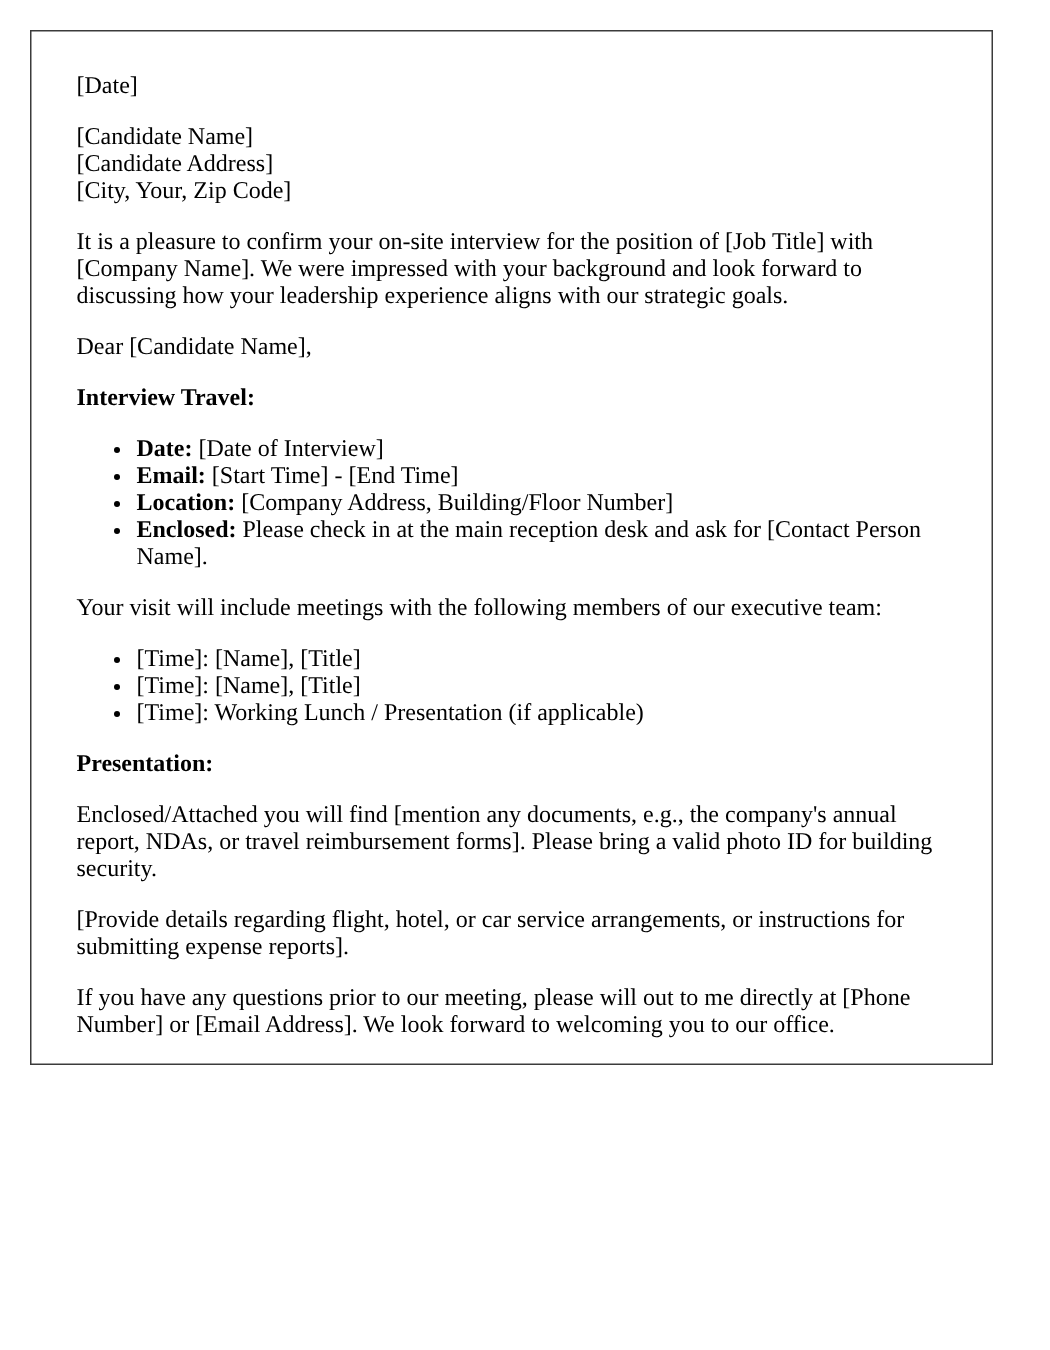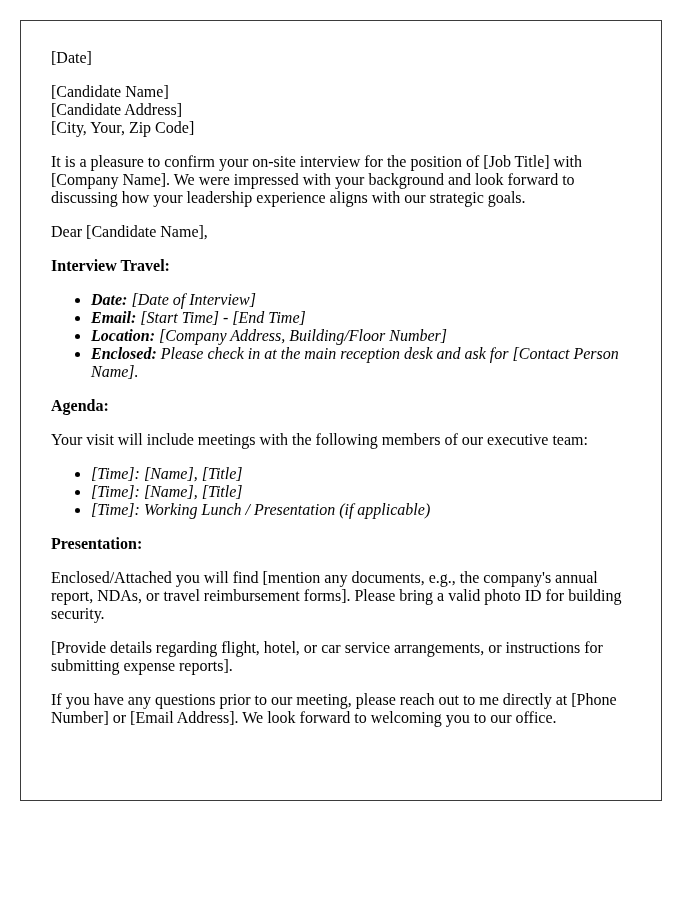--- a/index.html
+++ b/index.html
@@ -10,38 +10,37 @@
     background: #ffffff;
     font-family: "Liberation Serif", "DejaVu Serif", serif;
     font-size: 16px;
     color: #000000;
   }
   .page-frame {
     position: absolute;
     left: 20px;
     top: 20px;
     width: 642px;
-    height: 781px;
+    height: 690px;
     box-sizing: border-box;
     border: 1px solid #3b3b3b;
     background: #ffffff;
     padding: 28px 30px;
     overflow: hidden;
   }
   .letter p, .letter ul {
     margin: 16px 0;
     line-height: 18px;
   }
   .letter > :first-child {
     margin-top: 0;
   }
   .letter ul {
     padding-left: 40px;
     list-style-type: disc;
-    font-style: italic;
   }
   .letter li {
     line-height: 18px;
   }
   .bold, b {
     font-weight: bold;
   }
 </style>
 </head>
 <body>
@@ -59,34 +58,33 @@
 
     <p class="bold">Interview Travel:</p>
 
     <ul>
       <li><b>Date:</b> <span>[Date of Interview]</span></li>
       <li><b>Email:</b> <span>[Start Time] - [End Time]</span></li>
       <li><b>Location:</b> <span>[Company Address, Building/Floor Number]</span></li>
       <li><b>Enclosed:</b> <span>Please check in at the main reception desk and ask for [Contact Person Name].</span></li>
     </ul>
 
-    <p class="bold">Agenda:</p>
 
     <p>Your visit will include meetings with the following members of our executive team:</p>
 
     <ul>
       <li>[Time]: [Name], [Title]</li>
       <li>[Time]: [Name], [Title]</li>
       <li>[Time]: Working Lunch / Presentation (if applicable)</li>
     </ul>
 
     <p class="bold">Presentation:</p>
 
     <p>Enclosed/Attached you will find [mention any documents, e.g., the company's annual report, NDAs, or travel reimbursement forms]. Please bring a valid photo ID for building security.</p>
 
 
     <p>[Provide details regarding flight, hotel, or car service arrangements, or instructions for submitting expense reports].</p>
 
-    <p>If you have any questions prior to our meeting, please reach out to me directly at [Phone Number] or [Email Address]. We look forward to welcoming you to our office.</p>
+    <p>If you have any questions prior to our meeting, please will out to me directly at [Phone Number] or [Email Address]. We look forward to welcoming you to our office.</p>
 
 
   </div>
 </div>
 
 </body></html>

